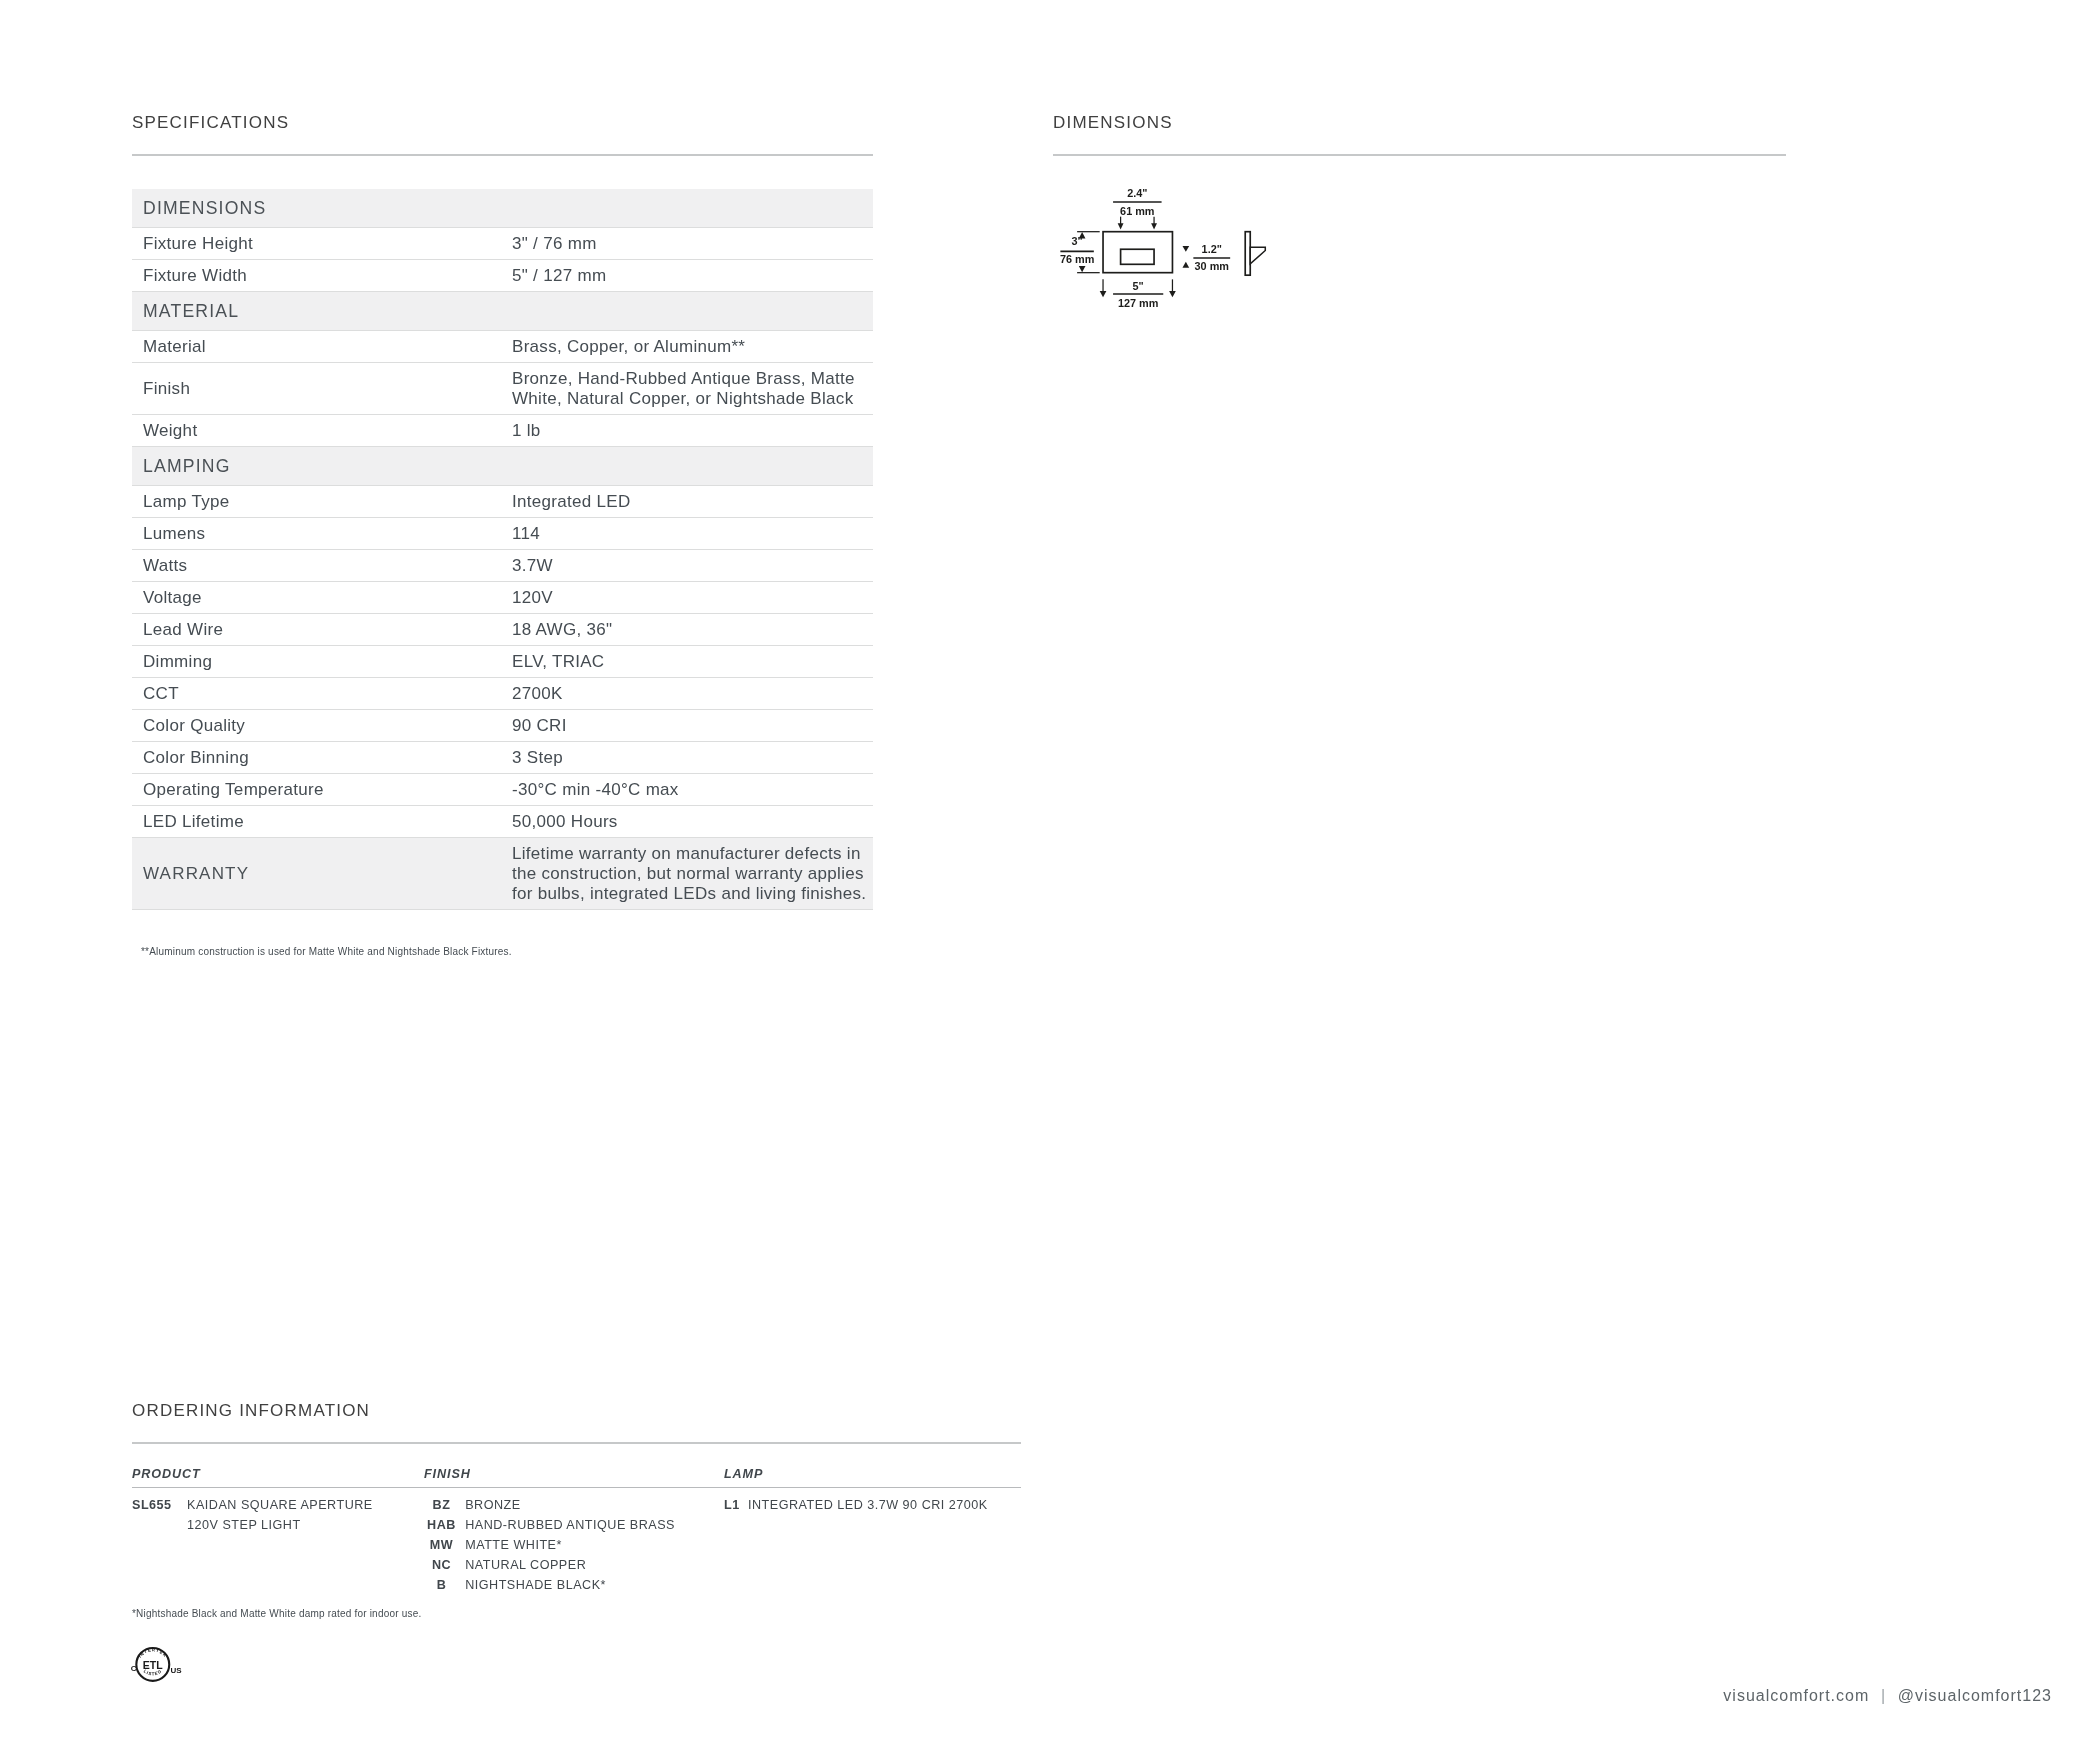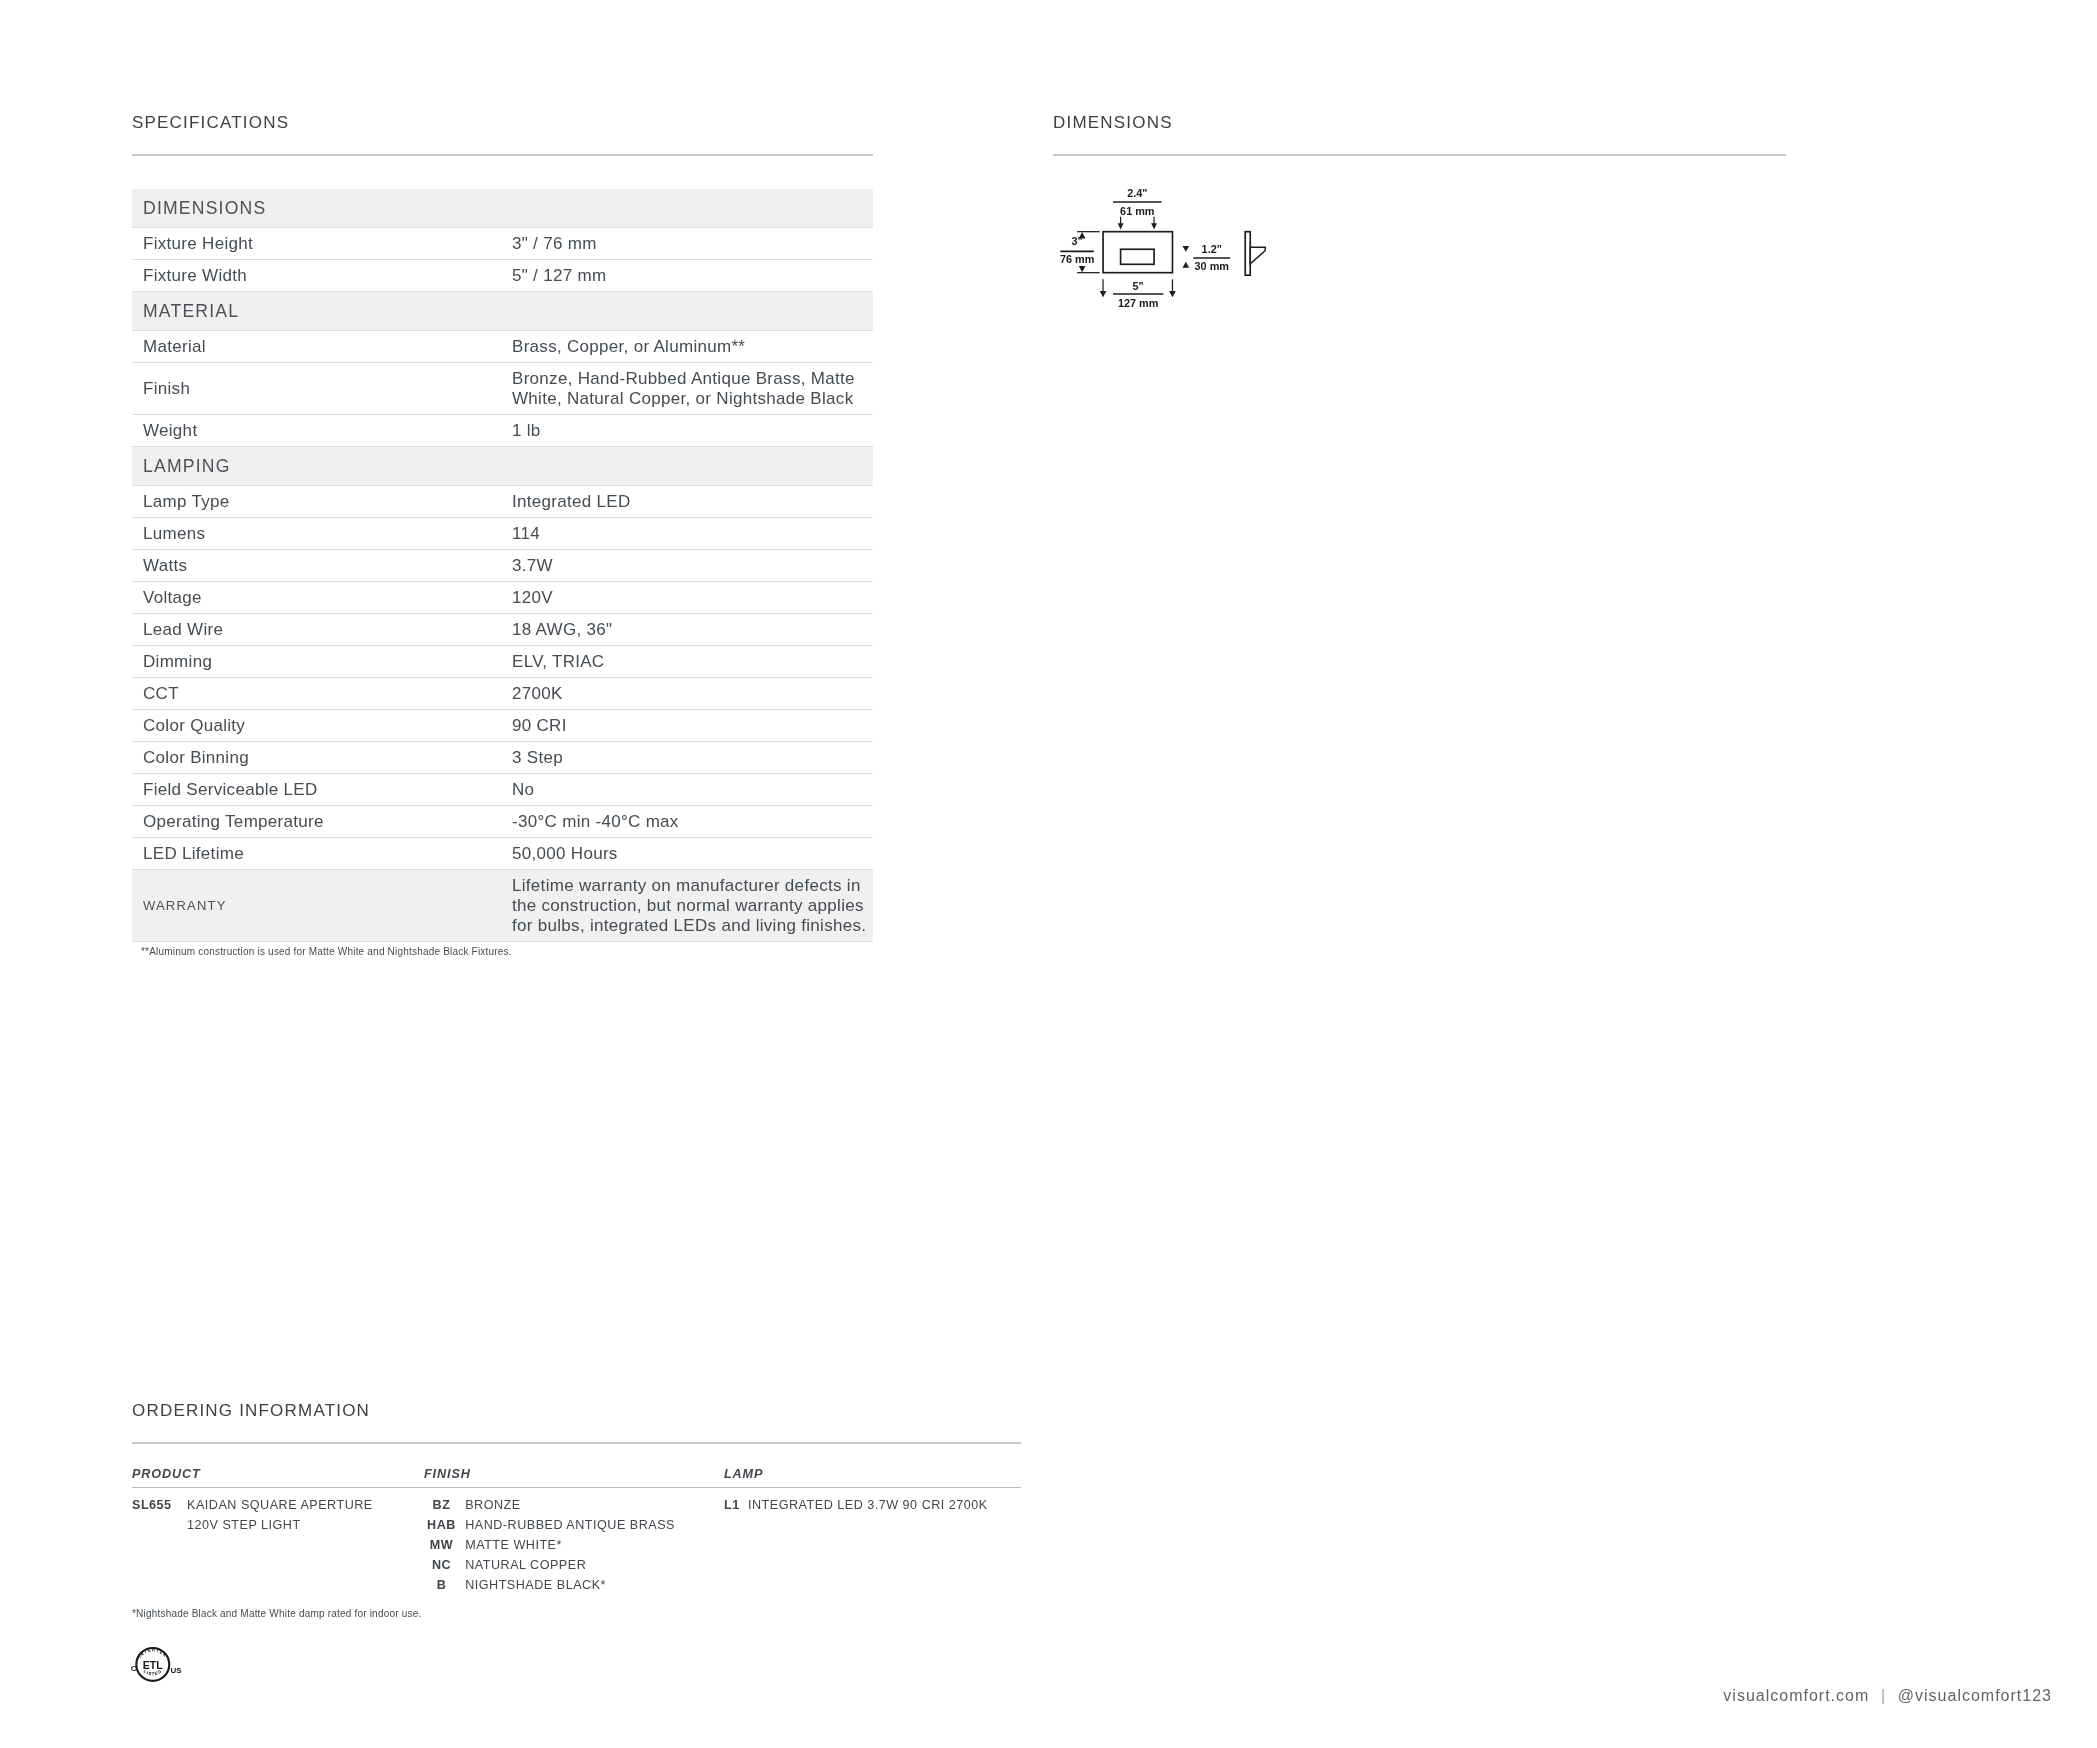--- a/index.html
+++ b/index.html
@@ -12,21 +12,21 @@
 
   
   #spec-table{position:absolute;left:132px;top:189px;width:741px;font-size:17px;letter-spacing:0.3px;}
   #spec-table .sec{height:39px;background:#f0f0f1;display:flex;align-items:center;
        padding-left:11px;font-size:17.6px;letter-spacing:1.2px;color:#4b5156;border-bottom:0.8px solid #dcdddd;box-sizing:border-box;}
   #spec-table .srow{display:flex;align-items:center;min-height:32px;border-bottom:0.8px solid #dcdddd;box-sizing:border-box;}
   #spec-table .srow .lbl{flex:none;width:369px;padding-left:11px;}
   #spec-table .srow .val{flex:none;width:356px;line-height:20px;}
   #spec-table .srow.tall{min-height:52px;}
   #spec-table .srow.warr{background:#f0f0f1;height:72px;}
-  #spec-table .srow.warr .lbl{font-size:13px;letter-spacing:1.2px;color:#4b5156;}
+  #spec-table .srow.warr .lbl{font-size:17px;letter-spacing:1.2px;color:#4b5156;}
   #spec-table .srow.warr .val{line-height:20px;}
   .footnote{position:absolute;font-size:10px;letter-spacing:0.2px;color:#454c52;}
 
   
   .ordhead{position:absolute;top:1467px;font-size:12.6px;letter-spacing:0.9px;font-weight:700;color:#41474c;font-style:italic;}
   .ordtext{position:absolute;top:1495px;font-size:12.6px;letter-spacing:0.5px;line-height:20px;color:#41474c;}
   .ordrow{display:flex;}
   .bold{font-weight:700;}
   #ord-product .pcode{flex:none;width:55px;}
   #ord-finish .fcode{flex:none;width:39px;text-align:center;font-weight:700;}
@@ -100,24 +100,20 @@
         <div class="lbl">CCT</div>
         <div class="val">2700K</div>
       </div>
       <div class="srow">
         <div class="lbl">Color Quality</div>
         <div class="val">90 CRI</div>
       </div>
       <div class="srow">
         <div class="lbl">Color Binning</div>
         <div class="val">3 Step</div>
-      </div>
-      <div class="srow">
-        <div class="lbl">Field Serviceable LED</div>
-        <div class="val">No</div>
       </div>
       <div class="srow">
         <div class="lbl">Operating Temperature</div>
         <div class="val">-30°C min -40°C max</div>
       </div>
       <div class="srow">
         <div class="lbl">LED Lifetime</div>
         <div class="val">50,000 Hours</div>
       </div>
       <div class="srow warr">

